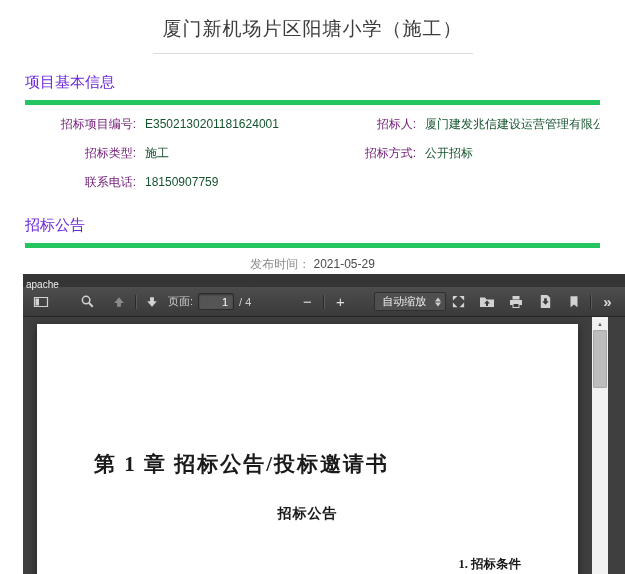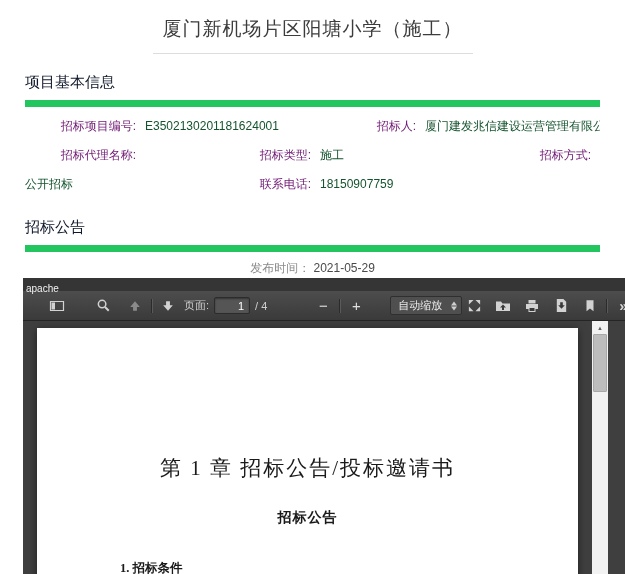--- a/index.html
+++ b/index.html
@@ -12,22 +12,22 @@
 
   
   .title-wrap { text-align:center; padding-top:16px; }
   .page-title {
     display:inline-block; font-size:19px; color:#3c3c3c;
     padding:0 10px 11px; border-bottom:1px solid #dddddd; letter-spacing:1px;
   }
 
   
   .section-header {
-    margin:19px 25px 0; font-size:15px; color:#0f172a;
-    padding-bottom:8px; border-bottom:7px solid #22c55e;
+    margin:19px 25px 0; font-size:15px; color:#6d28d9;
+    padding-bottom:8px; border-bottom:5px solid #22c55e;
   }
 
   
   .info-grid {
     margin:5px 25px 0; display:grid;
     grid-template-columns:120px minmax(0,1fr) 105px minmax(0,1fr);
     font-size:12px; line-height:29px;
   }
   .info-label { text-align:right; color:#701a75; padding-right:9px; white-space:nowrap; }
   .info-value { color:#14532d; white-space:nowrap; overflow:hidden; }
@@ -41,21 +41,21 @@
   .pdf-viewer {
     margin-left:23px; width:602px; height:332px; margin-top:2px;
     background:#3f3f3f; position:relative; overflow:hidden;
   }
   .server-strip { height:13px; background:#353535; padding-left:3px; }
   .server-label { color:#f2f2f2; font-size:10px; line-height:13px; }
 
   .pv-toolbar {
     height:30px; display:flex; align-items:center;
     background:linear-gradient(#4d4d4d,#3a3a3a);
-    border-bottom:1px solid #252525; padding:0 22px; color:#d2d2d2;
+    border-bottom:1px solid #252525; padding:0 6px; color:#d2d2d2;
   }
   .tb-btn {
     width:24px; height:24px; display:flex; align-items:center; justify-content:center;
     border-radius:2px; cursor:default; flex:none;
   }
   .tb-sep { width:1px; height:14px; background:#2b2b2b; box-shadow:1px 0 0 #5a5a5a; margin:0 4px; flex:none; }
   .tb-label { font-size:11px; color:#cfcfcf; margin:0 5px 0 4px; white-space:nowrap; }
   .page-input {
     width:36px; height:17px; background:#555555; border:1px solid #2c2c2c;
     box-shadow:inset 0 1px 2px rgba(0,0,0,.4); color:#ffffff;
@@ -80,23 +80,23 @@
   
   .pv-content { position:absolute; top:43px; left:0; right:0; bottom:0; background:#3f3f3f; overflow:hidden; }
   .pdf-page {
     position:absolute; left:14px; top:7px; width:541px; height:820px;
     background:#ffffff; box-shadow:0 2px 8px rgba(0,0,0,.5);
   }
   .doc {
     padding:126px 57px 0; color:#1a1a1a;
     font-family:"Liberation Serif","DejaVu Serif",serif;
   }
-  .doc-chapter { text-align:center; font-size:21px; font-weight:normal; letter-spacing:2px; }
+  .doc-chapter { font-size:21px; font-weight:bold; letter-spacing:2px; }
   .doc-sub { text-align:center; font-size:14px; font-weight:bold; margin-top:27px; letter-spacing:1px; }
-  .doc-clause { font-size:12.5px; font-weight:bold; margin-top:33px; padding-left:26px; }
+  .doc-clause { font-size:12.5px; font-weight:bold; margin-top:33px; padding-left:26px;text-align:right; }
   .doc-para { font-size:12.5px; line-height:20px; margin-top:5px; text-indent:26px; text-align:justify; }
   .doc-link { color:#3e7fc1; text-decoration:underline; }
 
   
   .pv-scroll { position:absolute; top:0; right:17px; width:16px; height:100%; background:#f2f2f2; }
   .scroll-up-btn { height:13px; display:flex; align-items:center; justify-content:center; font-size:6px; color:#5f5f5f; }
   .scroll-thumb {
     position:absolute; top:13px; left:1px; width:14px; height:58px;
     background:#bdbdbd; border:1px solid #a8a8a8; border-radius:1px;
   }
@@ -112,21 +112,20 @@
     <div class="page-title">厦门新机场片区阳塘小学（施工）</div>
   </div>
 
   <div class="section-header">项目基本信息</div>
 
   <div class="info-grid">
     <div class="info-label">招标项目编号:</div>
     <div class="info-value">E3502130201181624001</div>
     <div class="info-label">招标人:</div>
     <div class="info-value">厦门建发兆信建设运营管理有限公司</div>
-    <div class="info-label">招标代理名称:</div>
     <div class="info-label">招标类型:</div>
     <div class="info-value">施工</div>
     <div class="info-label">招标方式:</div>
     <div class="info-value">公开招标</div>
     <div class="info-label">联系电话:</div>
     <div class="info-value">18150907759</div>
   </div>
 
   <div class="section-header">招标公告</div>
 

